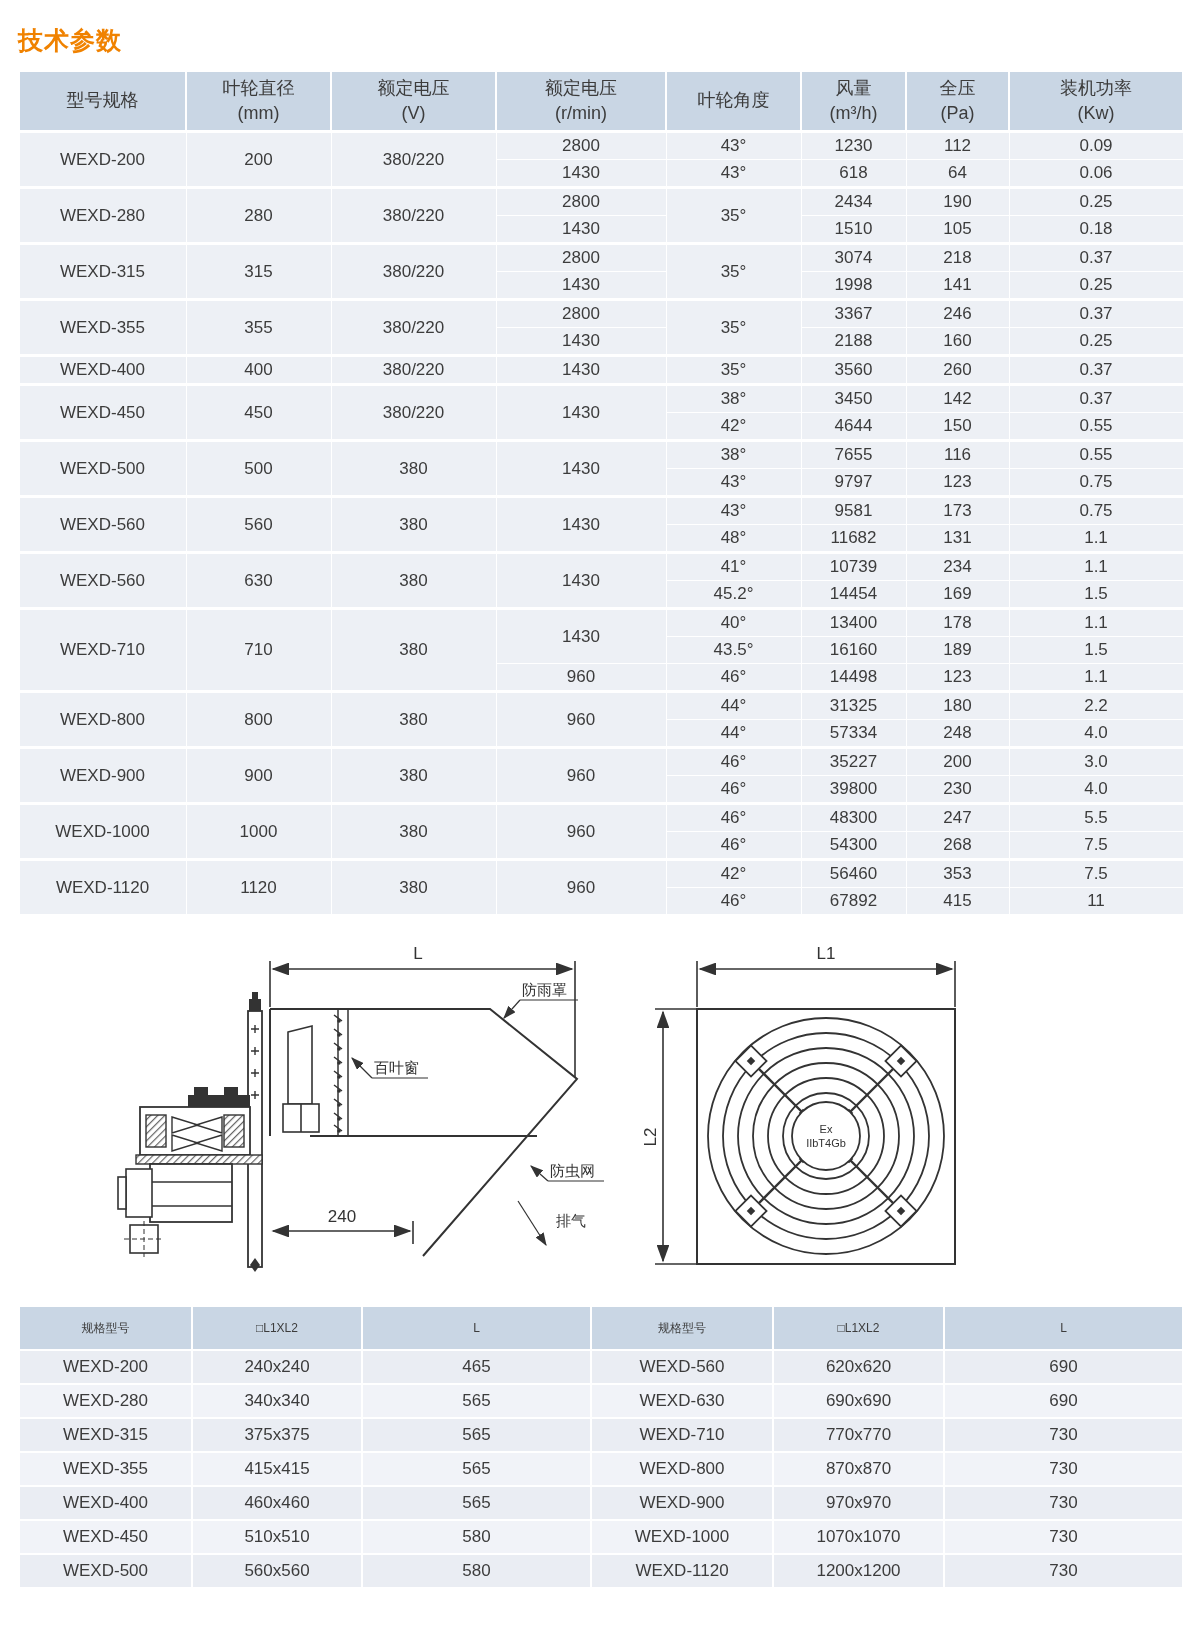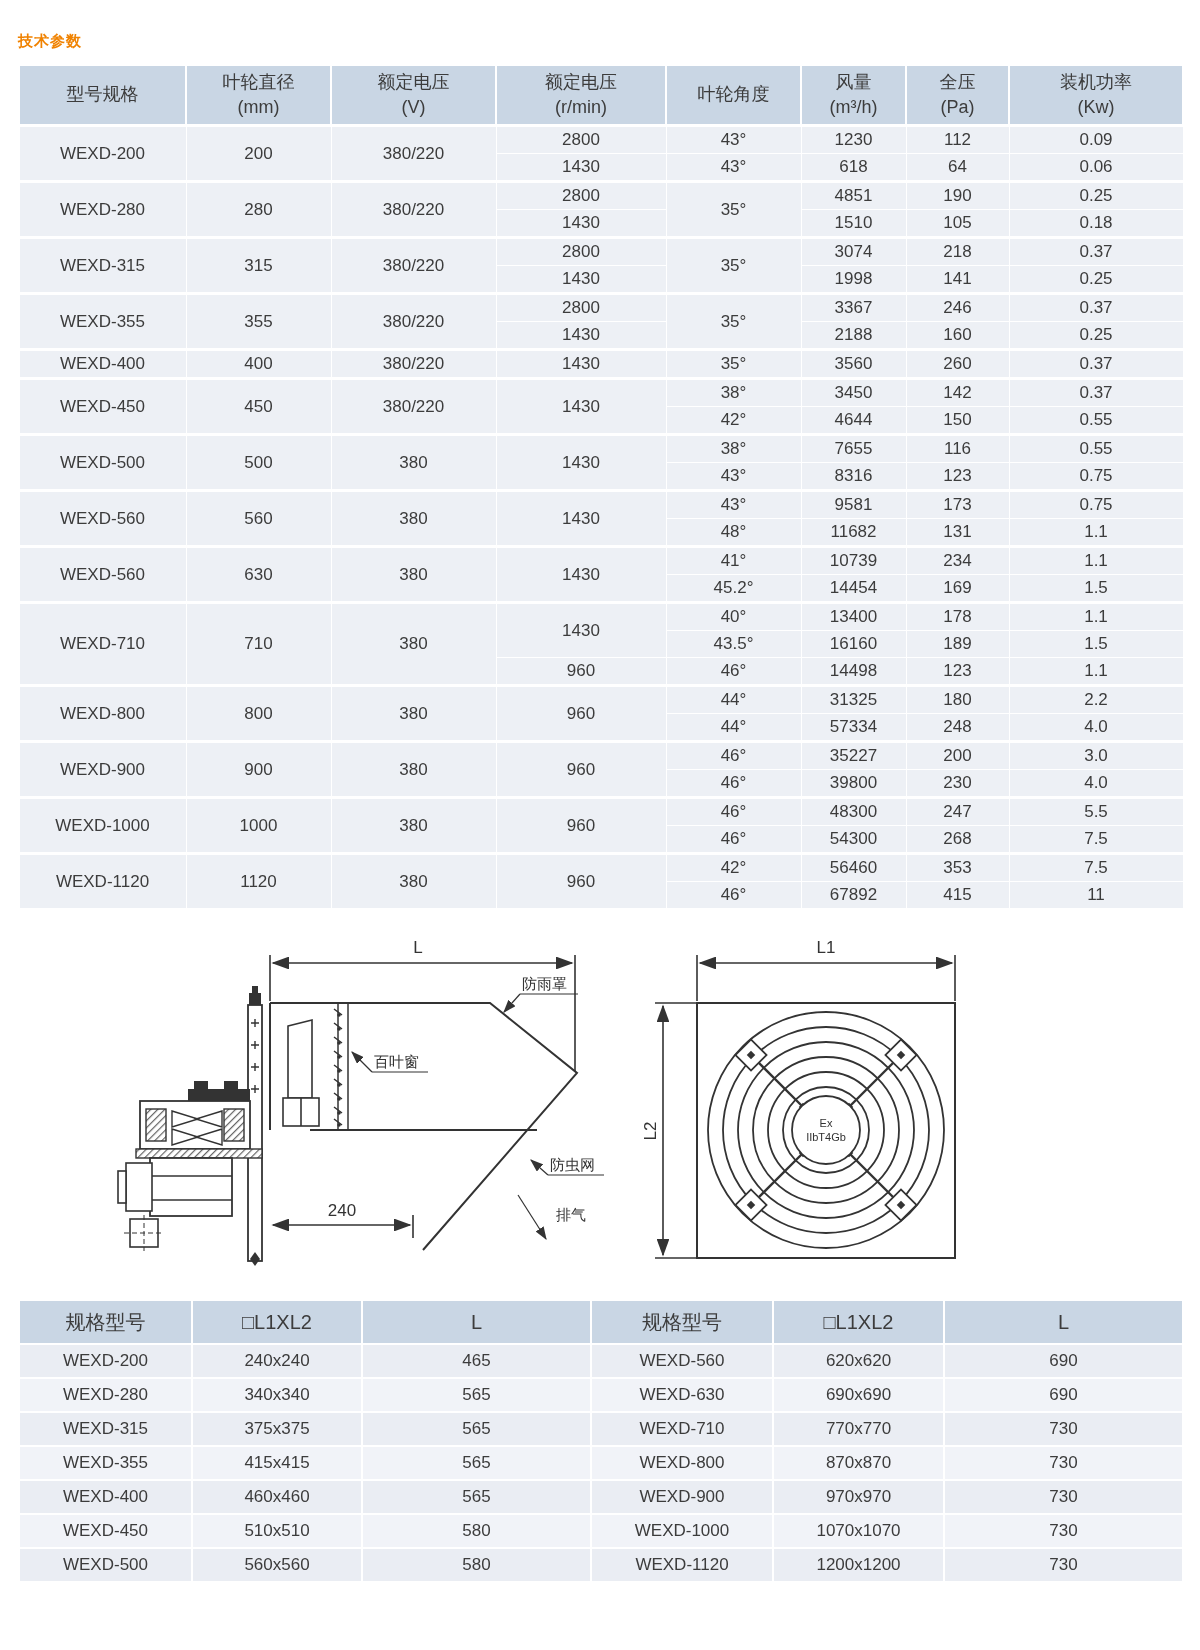--- a/index.html
+++ b/index.html
@@ -14,42 +14,42 @@
   html,body{margin:0;padding:0;}
   body{
     width:1200px;height:1650px;background:#ffffff;
     font-family:"Liberation Sans","DejaVu Sans",sans-serif;
     color:var(--ink);
     overflow:hidden;
   }
   .content{padding:20px 18px 0 18px;}
   .sec-title{
     color:var(--accent);
-    font-size:15px;font-weight:bold;
-    margin:12px 0 13px 0;letter-spacing:1px;
+    font-size:25px;font-weight:bold;
+    margin:4px 0 13px 0;letter-spacing:1px;
   }
   table{border-collapse:collapse;width:1164px;table-layout:fixed;}
   
   .spec th{
     background:var(--thead-bg);
     font-weight:normal;font-size:18px;
     white-space:pre-line;line-height:1.4;
     height:58px;border:2px solid #fff;text-align:center;padding:0;
   }
   .spec td{
     background:var(--cell-bg);
     font-size:17px;text-align:center;vertical-align:middle;
     height:26px;padding:0;border:1px solid #fff;
   }
   .spec tr.group-start td{border-top:3px solid #fff;}
   
   .dims{margin-top:20px;}
   .dims th{
     background:var(--thead-bg);
-    font-weight:normal;font-size:20px;height:42px;
+    font-weight:normal;font-size:12px;height:42px;
     border:2px solid #fff;text-align:center;padding:0;
   }
   .dims td{
     background:var(--dims-cell-bg);
     font-size:17px;text-align:center;height:32px;
     border:2px solid #fff;padding:0;
   }
   .dims tr:nth-child(even) td{background:var(--dims-cell-alt-bg);}
   
   .diagrams{display:flex;margin-top:14px;height:356px;}
@@ -113,21 +113,21 @@
           <td>618</td>
           <td>64</td>
           <td>0.06</td>
         </tr>
         <tr class="group-start">
           <td rowspan="2">WEXD-280</td>
           <td rowspan="2">280</td>
           <td rowspan="2">380/220</td>
           <td>2800</td>
           <td rowspan="2">35°</td>
-          <td>4851</td>
+          <td>2434</td>
           <td>190</td>
           <td>0.25</td>
         </tr>
         <tr>
           <td>1430</td>
           <td>1510</td>
           <td>105</td>
           <td>0.18</td>
         </tr>
         <tr class="group-start">
@@ -193,21 +193,21 @@
           <td rowspan="2">500</td>
           <td rowspan="2">380</td>
           <td rowspan="2">1430</td>
           <td>38°</td>
           <td>7655</td>
           <td>116</td>
           <td>0.55</td>
         </tr>
         <tr>
           <td>43°</td>
-          <td>8316</td>
+          <td>9797</td>
           <td>123</td>
           <td>0.75</td>
         </tr>
         <tr class="group-start">
           <td rowspan="2">WEXD-560</td>
           <td rowspan="2">560</td>
           <td rowspan="2">380</td>
           <td rowspan="2">1430</td>
           <td>43°</td>
           <td>9581</td>

